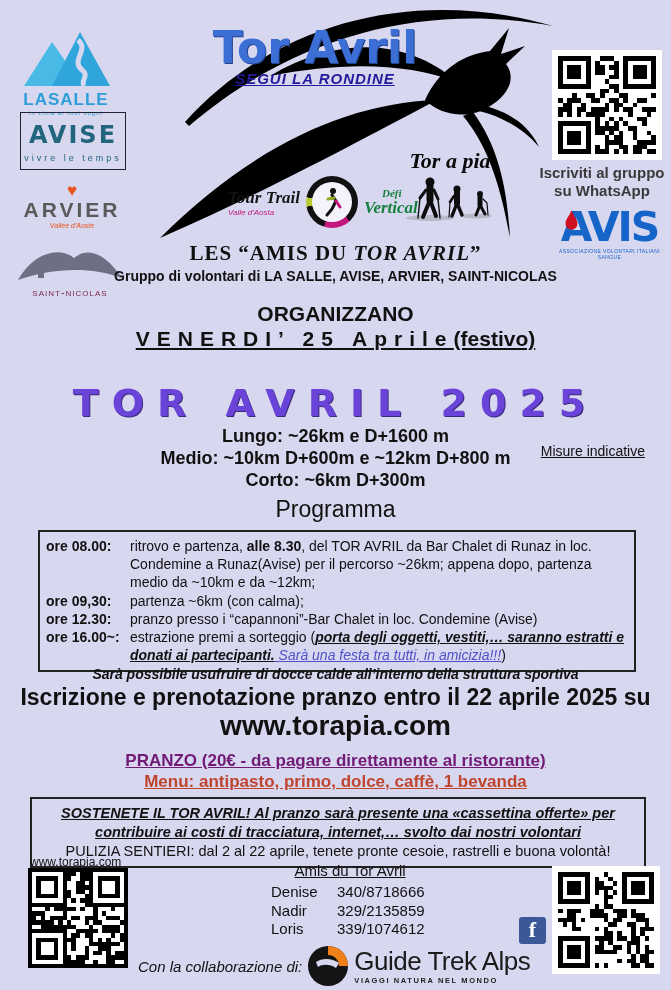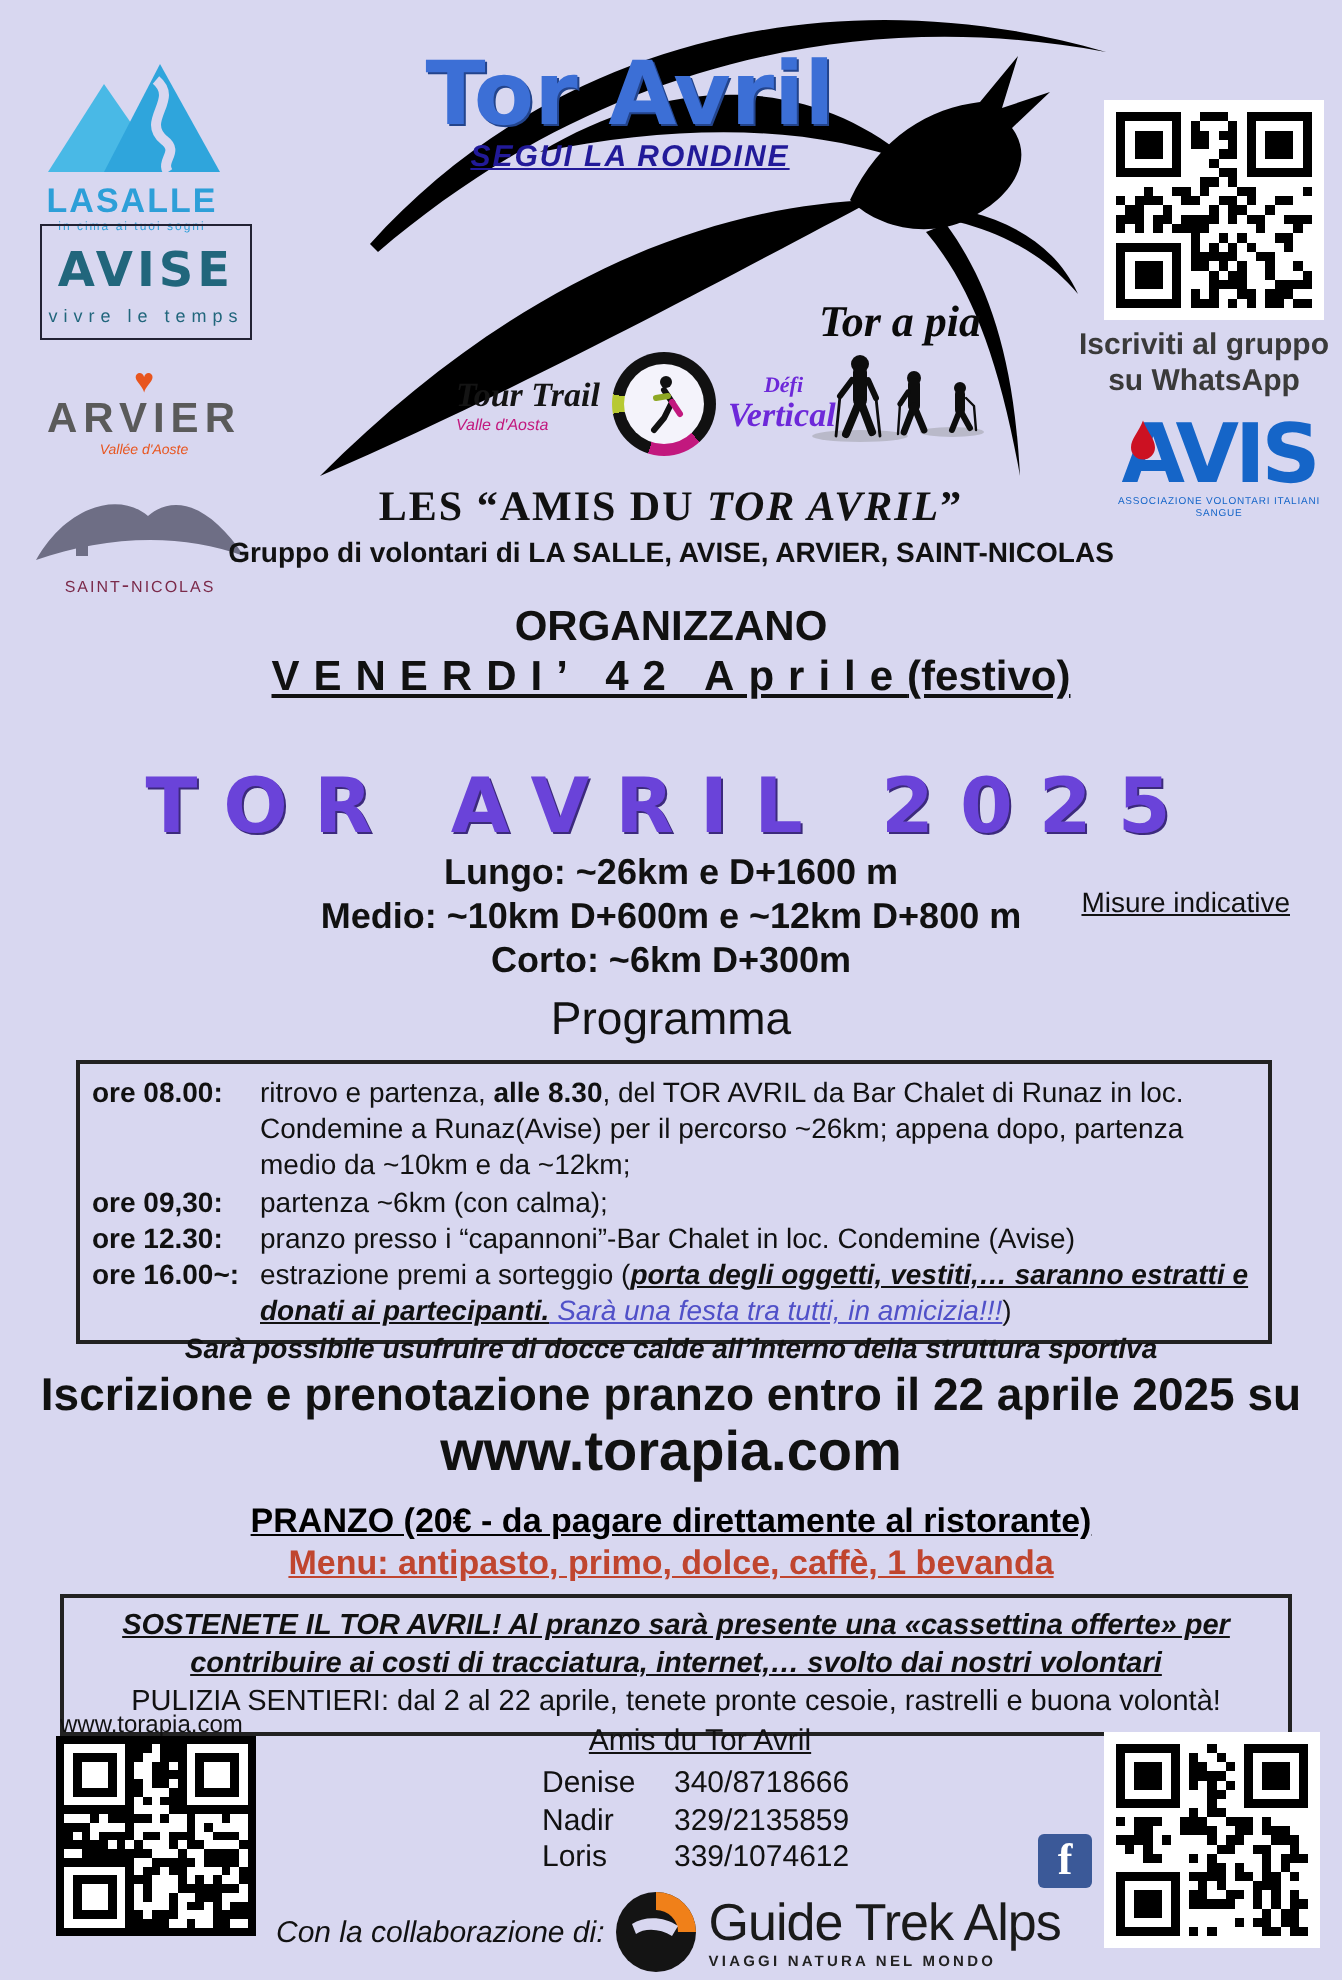--- a/index.html
+++ b/index.html
@@ -27,21 +27,21 @@
     text-shadow:1px 1px 0 #23448c;}
   .subtitle{top:70px;left:195px;width:240px;text-align:center;z-index:2;
     font-weight:bold;font-style:italic;font-size:15px;letter-spacing:1px;color:#221a99;text-decoration:underline;}
   .tourtrail{top:176px;left:228px;z-index:2;display:flex;align-items:center;gap:6px;}
   .tt-script{font-family:"Liberation Serif",serif;font-style:italic;font-weight:bold;font-size:17px;color:#141414;}
   .tt-sub{display:block;font-size:8px;color:#c2187e;font-style:italic;}
   .tt-circle{width:52px;height:52px;border-radius:50%;
     background:conic-gradient(#111 0 38%,#c2187e 38% 55%,#111 55% 72%,#b7c932 72% 78%,#111 78% 100%);
     display:flex;align-items:center;justify-content:center;}
   .tt-inner{width:40px;height:40px;border-radius:50%;background:#f4f3fb;display:flex;align-items:center;justify-content:center;}
-  .defi{font-family:"Liberation Serif",serif;font-style:italic;font-weight:bold;color:#6d28d9;line-height:1;}
+  .defi{font-family:"Liberation Serif",serif;font-style:italic;font-weight:bold;color:#15803d;line-height:1;}
   .defi .d1{font-size:11px;display:block;margin-left:18px;}
   .defi .d2{font-size:17px;display:block;}
   .torapia-logo{top:148px;left:398px;width:104px;text-align:center;z-index:2;}
   .torapia-name{font-family:"Liberation Serif",serif;font-style:italic;font-weight:bold;font-size:22px;color:#0a0a0a;}
   
   .qr{background:#fff;padding:6px;line-height:0;}
   .qr-top{left:552px;top:50px;}
   .qr-br{left:552px;top:866px;}
   .qr-bl{left:28px;top:868px;background:#000;padding:4px;line-height:0;}
   .qr-bl-label{left:30px;top:855px;font-size:12px;color:#111;}
@@ -70,21 +70,21 @@
   .prow{display:flex;}
   .ptime{width:84px;flex:none;font-weight:bold;}
   .ptext{flex:1;}
   .pemph{font-weight:bold;font-style:italic;text-decoration:underline;}
   .pfesta{color:#5050c8;font-style:italic;text-decoration:underline;}
   .pbold{font-weight:bold;}
   
   .docce{top:666px;font-style:italic;font-weight:bold;font-size:14px;}
   .iscrizione{top:684px;font-weight:bold;font-size:23px;}
   .website{top:710px;font-weight:bold;font-size:28px;}
-  .pranzo{top:751px;font-weight:bold;font-size:17px;color:#000000;text-decoration:underline;}
+  .pranzo{top:751px;font-weight:bold;font-size:17px;color:#701a75;text-decoration:underline;}
   .menu{top:772px;font-weight:bold;font-size:17px;color:#c0452f;text-decoration:underline;}
   
   .sbox{left:30px;top:797px;width:600px;border:2px solid #222;padding:5px 6px;text-align:center;font-size:14.5px;line-height:1.32;}
   .sostenete{font-weight:bold;font-style:italic;text-decoration:underline;}
   .pulizia{font-weight:normal;}
   
   .contacts{left:240px;top:862px;width:220px;text-align:center;font-size:15px;line-height:1.25;}
   .contacts-title{text-decoration:underline;margin-bottom:2px;}
   .contact-row{display:flex;justify-content:center;gap:14px;}
   .contact-name{width:52px;text-align:left;}
@@ -428,21 +428,21 @@
     </div>
     <div class="avis-cap">ASSOCIAZIONE VOLONTARI ITALIANI SANGUE</div>
   </div>
 
   <div class="abs ctr amis">
     <span>LES “AMIS DU </span><i>TOR AVRIL</i><span>”</span>
   </div>
   <div class="abs ctr volunteers">Gruppo di volontari di LA SALLE, AVISE, ARVIER, SAINT-NICOLAS</div>
   <div class="abs ctr organizzano">ORGANIZZANO</div>
   <div class="abs ctr dateline">
-    <u><span class="date-spaced">VENERDI’ 42 Aprile</span><span>(festivo)</span></u>
+    <u><span class="date-spaced">VENERDI’ 25 Aprile</span><span>(festivo)</span></u>
   </div>
 
   <div class="abs ctr event-title">TOR AVRIL 2025</div>
   <div class="abs ctr dist1">Lungo: ~26km e D+1600 m</div>
   <div class="abs ctr dist2">Medio: ~10km D+600m e ~12km D+800 m</div>
   <div class="abs misure">Misure indicative</div>
   <div class="abs ctr dist3">Corto: ~6km D+300m</div>
   <div class="abs ctr programma">Programma</div>
 
   <div class="abs pbox">

